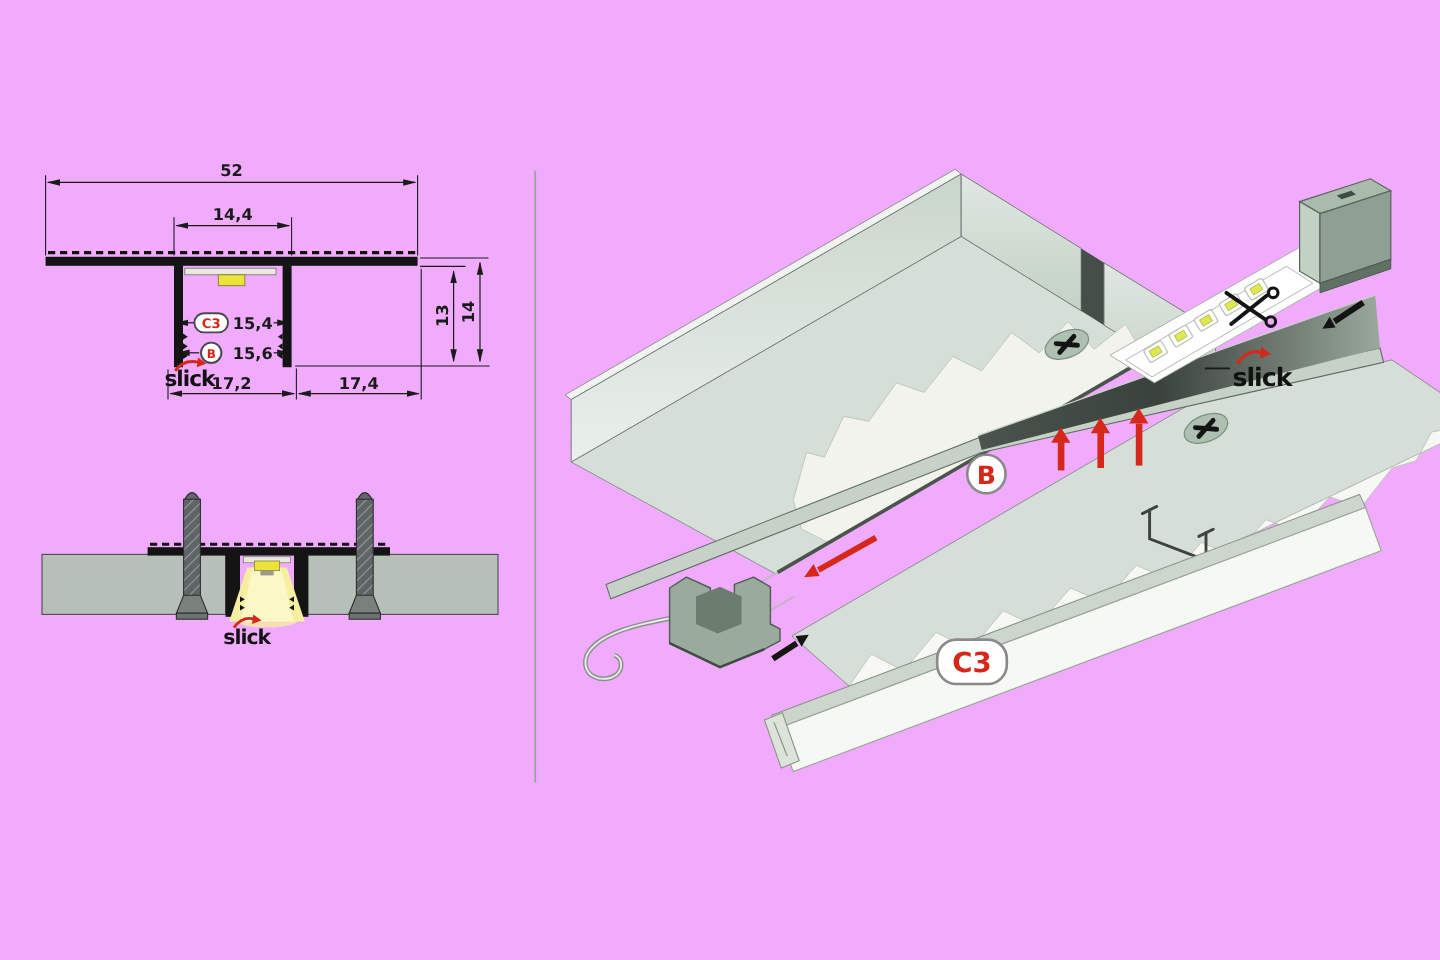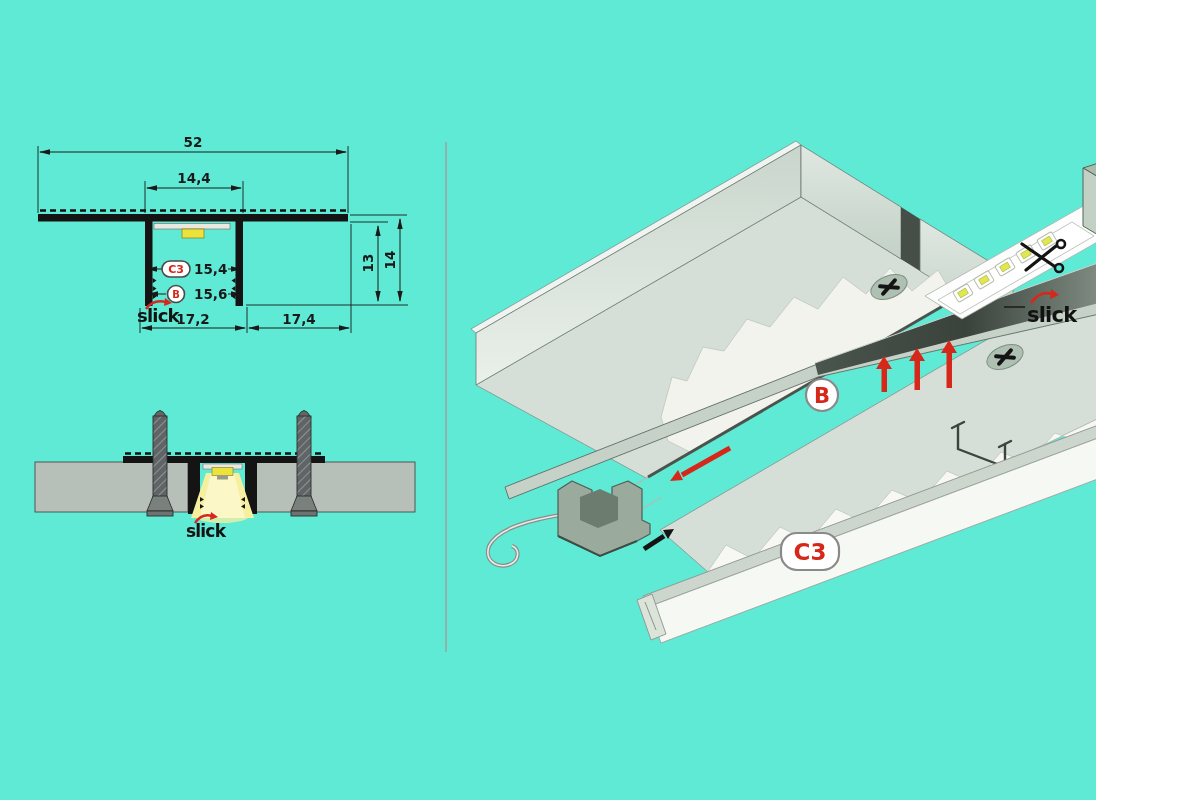--- a/index.html
+++ b/index.html
@@ -1,16 +1,16 @@
 <!DOCTYPE html>
 <html><head>
 <meta charset="utf-8">
 <style>
   html,body{margin:0;padding:0;background:#ffffff;}
-  .stage{width:1096px;height:800px;position:relative;background:#5eead4;overflow:hidden;}
+  .stage{width:1200px;height:800px;position:relative;background:#f0abfc;overflow:hidden;}
   svg{display:block;}
   .dim{font:700 13.5px "DejaVu Sans", sans-serif;fill:#1a1a1a;}
   .dim-sm{font:700 11px "DejaVu Sans", sans-serif;fill:#d5281b;}
   .badge-b{font:700 10px "DejaVu Sans", sans-serif;fill:#d5281b;}
   .brand{font:800 18px "DejaVu Sans", sans-serif;fill:#121212;letter-spacing:-0.8px;}
   .brand-sm{font:800 17px "DejaVu Sans", sans-serif;fill:#121212;letter-spacing:-0.8px;}
   .brand-lg{font:800 21px "DejaVu Sans", sans-serif;fill:#121212;letter-spacing:-0.8px;}
   .iso-b{font:700 21px "DejaVu Sans", sans-serif;fill:#d5281b;}
   .iso-c3{font:700 23px "DejaVu Sans", sans-serif;fill:#d5281b;}
   .dimline{stroke:#1a1a1a;stroke-width:1;}

